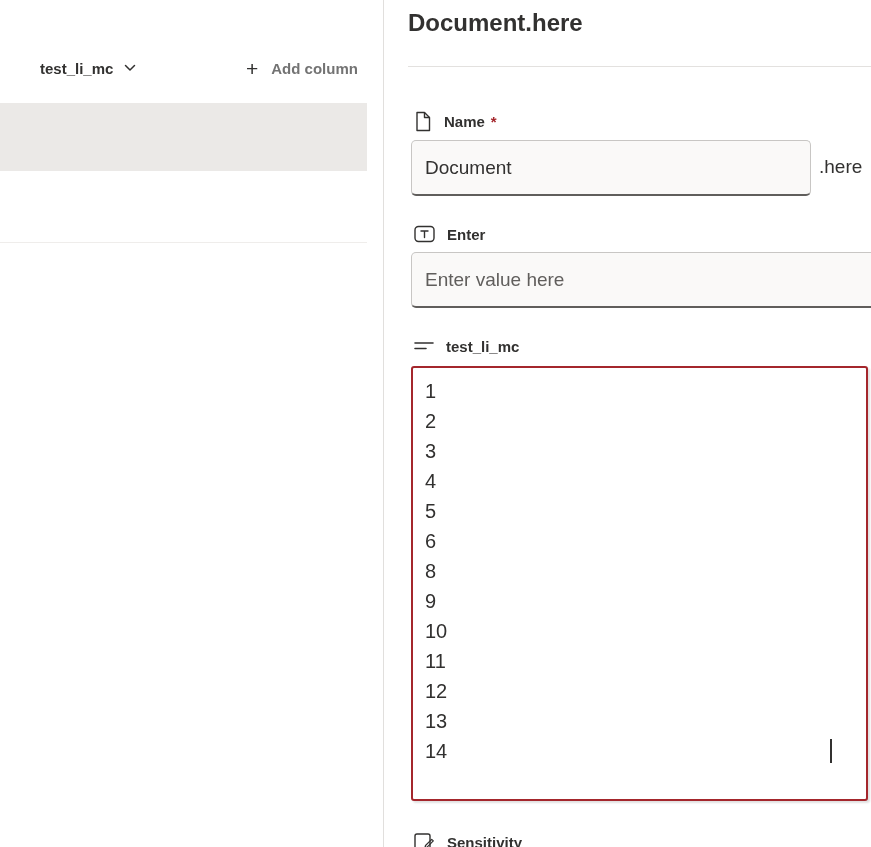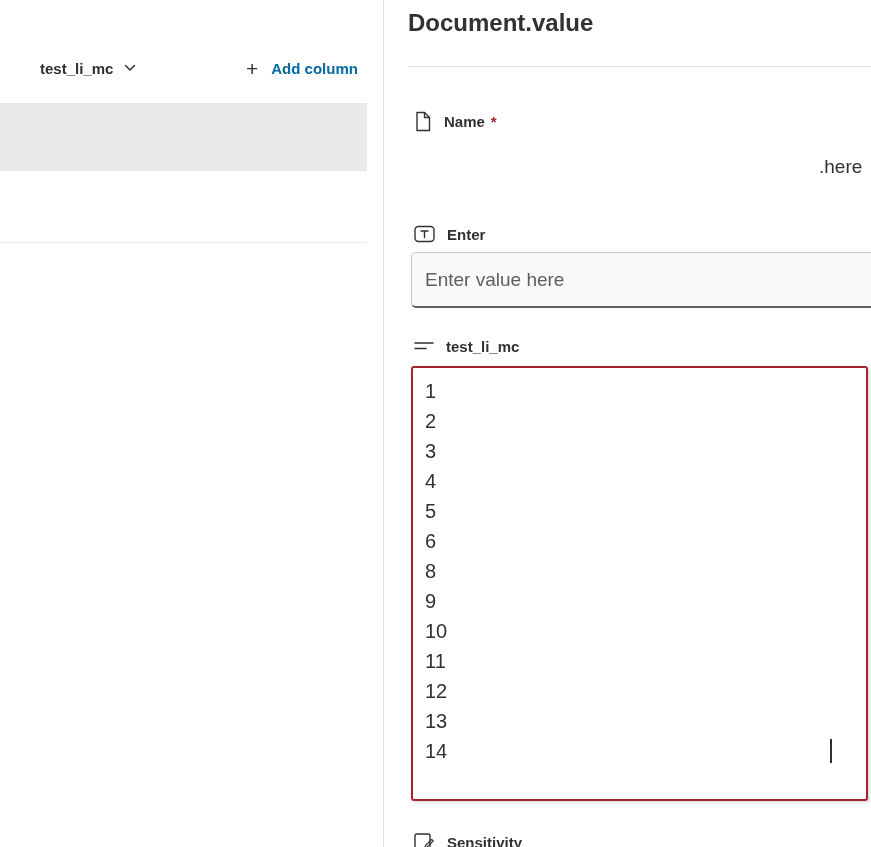--- a/index.html
+++ b/index.html
@@ -14,21 +14,21 @@
   .col-header {
     position:absolute; left:40px; top:56px; height:24px;
     display:flex; align-items:center; gap:11px; cursor:pointer;
     font-size:15px; font-weight:700; color:#323130; white-space:nowrap;
   }
   .add-column {
     position:absolute; left:246px; top:54px; height:28px;
     display:flex; align-items:center; gap:13px; cursor:pointer; white-space:nowrap;
   }
   .plus-glyph { font-size:21px; font-weight:400; color:#323130; line-height:1; }
-  .add-column-label { font-size:15px; font-weight:700; color:#0369a1; }
+  .add-column-label { font-size:15px; font-weight:700; color:#737373; }
   .selected-row { position:absolute; left:0; top:103px; width:367px; height:68px; background:#ebe9e7; }
   .list-bottom-line { position:absolute; left:0; top:242px; width:378px; height:1px; background:#efedeb; }
 
   
   .panel { position:absolute; left:383px; top:0; width:488px; height:847px; background:#fff; border-left:1px solid #e1dfdd; }
   .panel-title { position:absolute; left:24px; top:9px; font-size:24px; font-weight:700; color:#323130; }
   .panel-divider { position:absolute; left:24px; right:0; top:66px; height:1px; background:#e3e1df; }
 
   .field-label-row {
     position:absolute; left:30px; height:22px;
@@ -80,33 +80,34 @@
     <span class="plus-glyph">+</span>
     <span class="add-column-label">Add column</span>
   </div>
 
   <div class="selected-row"></div>
   <div class="list-bottom-line"></div>
 </div>
 
 <div class="panel">
 
-  <div class="panel-title">Document.value</div>
+  <div class="panel-title">Document.here</div>
   <div class="panel-divider"></div>
 
   <div class="field-label-row row-name">
     <span class="field-icon">
       <svg width="18" height="21" viewBox="0 0 18 21">
         <path d="M3 1.5h7.5l5 5v13H3z" fill="none" stroke="#323130" stroke-width="1.4" stroke-linejoin="round"></path>
         <path d="M10.5 1.5v5h5" fill="none" stroke="#323130" stroke-width="1.4" stroke-linejoin="round"></path>
       </svg>
     </span>
     <span class="field-label">Name</span>
     <span class="req-marker" style="margin-left:-6px;">*</span>
   </div>
+  <input class="text-input input-name" type="text" value="Document" style="">
   <div class="name-suffix">.here</div>
 
   <div class="field-label-row row-title">
     <span class="field-icon">
       <svg width="21" height="18" viewBox="0 0 21 18">
         <rect x="1" y="1.5" width="19" height="15" rx="3.5" fill="none" stroke="#323130" stroke-width="1.4"></rect>
         <path d="M7 6h7M10.5 6v6.5" fill="none" stroke="#323130" stroke-width="1.4" stroke-linecap="round"></path>
       </svg>
     </span>
     <span class="field-label">Enter</span>

